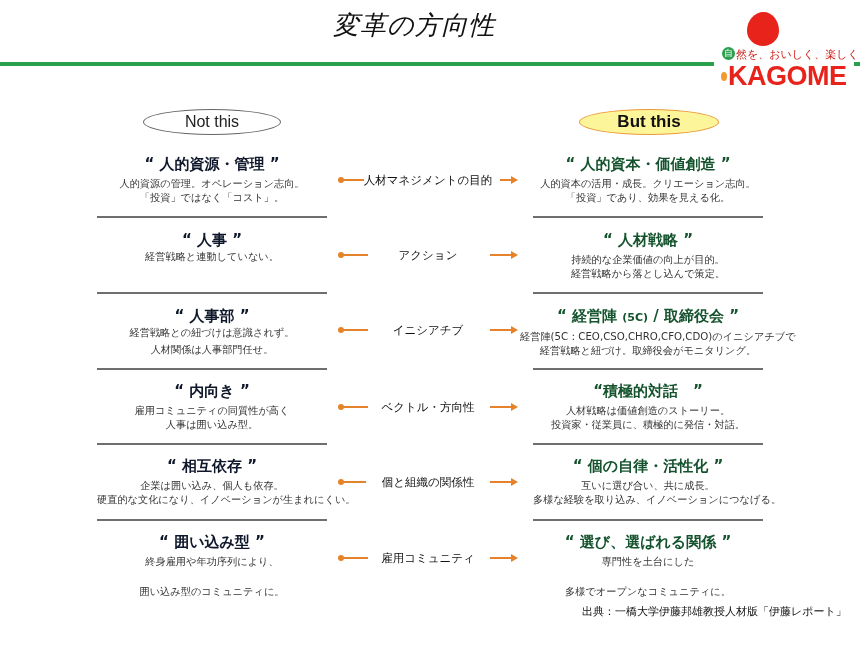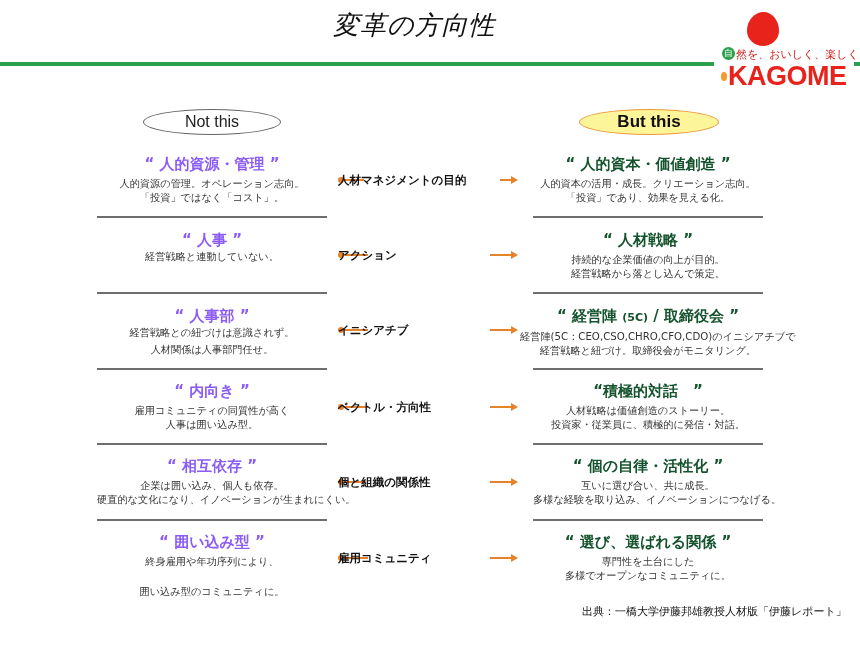--- a/index.html
+++ b/index.html
@@ -61,21 +61,21 @@
 
   
   .cell {
     position: absolute; width: 230px; text-align: center;
   }
   .cell-left { left: 97px; }
   .cell-right { left: 533px; }
   .cell .head {
     font-size: 15px; font-weight: bold; line-height: 19px; white-space: nowrap;
   }
-  .cell-left .head { color: #8b5cf6; text-align: center; }
+  .cell-left .head { color: #0f172a; text-align: center; }
   .cell-right .head { color: #14532d; }
   .cell .head small { font-size: 11px; }
   .cell .desc {
     font-size: 10.2px; line-height: 14px; color: #333; margin-top: 3px; white-space: nowrap;
   }
   .divider {
     position: absolute; width: 230px; height: 1.5px; background: #6f6f6f;
   }
   .div-left { left: 97px; }
   .div-right { left: 533px; }
@@ -89,22 +89,22 @@
     position: absolute; left: 4px; top: 7px; height: 2px; background: #e5832a;
   }
   .connector .rline {
     position: absolute; top: 7px; height: 2px; background: #e5832a;
   }
   .connector .ahead {
     position: absolute; top: 4px; width: 0; height: 0;
     border-top: 4px solid transparent; border-bottom: 4px solid transparent; border-left: 7px solid #e5832a;
   }
   .connector .label {
-    position: absolute; left: 0; width: 180px; top: 0; 
-    font-size: 11.5px; font-weight: bold; color: #111; line-height: 16px; white-space: nowrap;
+    position: absolute; left: 0; width: 180px; top: 0; text-align: center;
+    font-size: 11.5px; font-weight: normal; color: #111; line-height: 16px; white-space: nowrap;
   }
   .source {
     position: absolute; left: 582px; top: 604px; font-size: 11px; color: #111; white-space: nowrap;
   }
 </style>
 </head>
 <body>
 
 <div class="title">変革の方向性</div>
 <div class="green-line"></div>
@@ -229,16 +229,16 @@
 <div class="connector" style="top:550px">
   <div class="dot"></div>
   <div class="lline" style="width:26px"></div>
   <div class="label">雇用コミュニティ</div>
   <div class="rline" style="left:152px;width:24px"></div>
   <div class="ahead" style="left:173px"></div>
 </div>
 <div class="cell cell-right" style="top:533px">
   <div class="head">“ 選び、選ばれる関係 ”</div>
   <div class="desc">専門性を土台にした</div>
-  <div class="desc" style="margin-top:0">多様でオープンなコミュニティに。</div>
+  <div class="desc" style="margin-top:16px">多様でオープンなコミュニティに。</div>
 </div>
 
 <div class="source">出典：一橋大学伊藤邦雄教授人材版「伊藤レポート」</div>
 
 </body></html>

